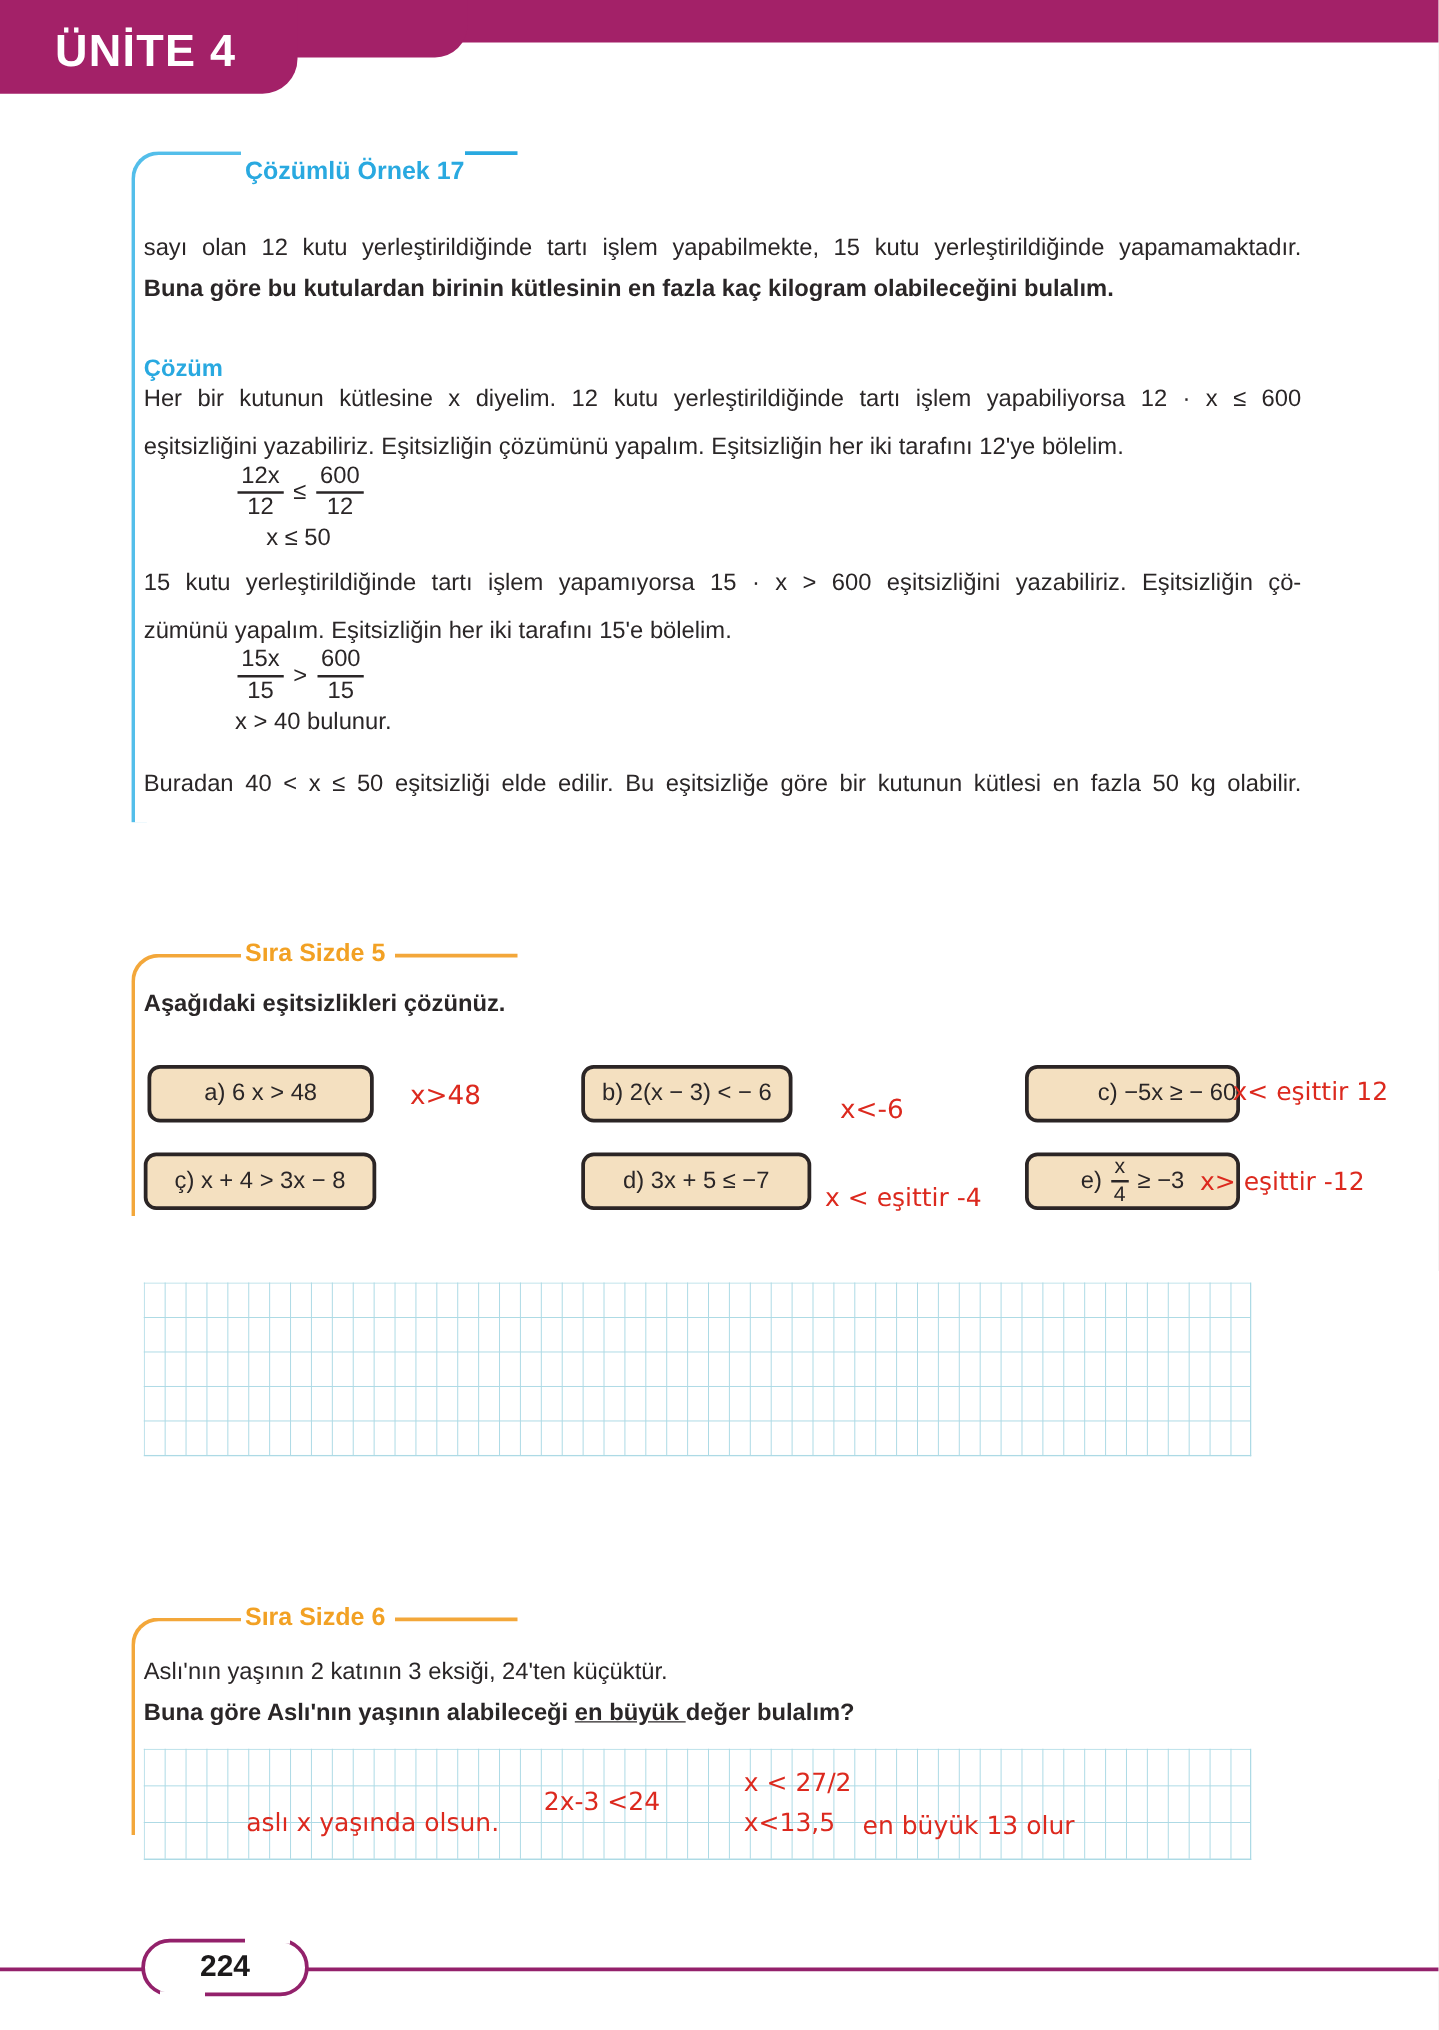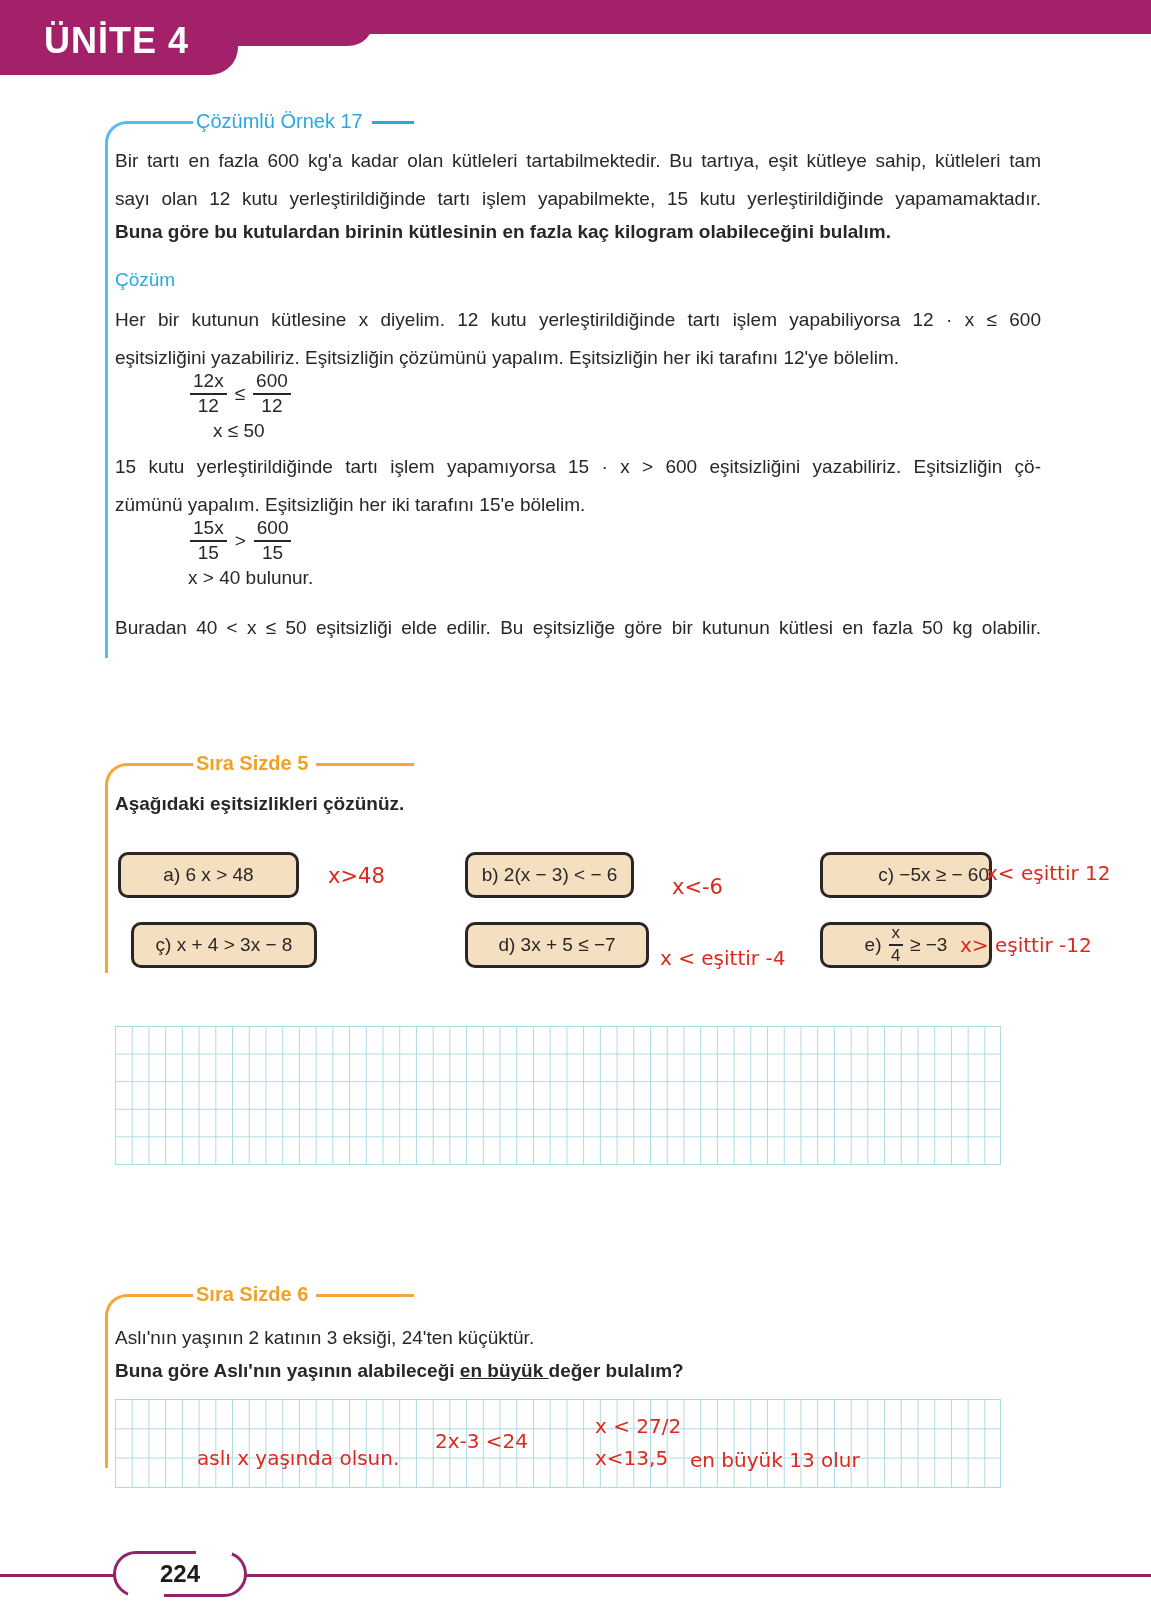--- a/index.html
+++ b/index.html
@@ -14,21 +14,21 @@
   .hdr-title{left:44px;top:20px;color:#ffffff;font-size:36px;font-weight:bold;letter-spacing:1px;}
 
   
   .lborder{border-left:3px solid;border-top:3px solid;border-top-left-radius:22px;background:transparent;}
   .lb-blue{left:105px;top:121px;width:85px;height:534px;border-color:#53beea;}
   .lb-or5{left:105px;top:763px;width:85px;height:207px;border-color:#f3a73a;}
   .lb-or6{left:105px;top:1294px;width:85px;height:171px;border-color:#f3a73a;}
   .dash{height:3px;}
   .dash-blue{background:#29a9e0;}
   .dash-or{background:#f3a73a;}
-  .h-blue{color:#29a9e0;font-weight:normal;font-size:20px;}
+  .h-blue{color:#29a9e0;font-weight:bold;font-size:20px;margin-top:16px;}
   .h-orange{color:#f2a124;font-weight:bold;font-size:20px;}
 
   
   .t{font-size:19px;white-space:nowrap;}
   .just{width:926px;white-space:normal;text-align:justify;text-align-last:justify;}
   .b{font-weight:bold;}
   .u{text-decoration:underline;}
 
   
   .mathline{display:flex;align-items:center;gap:8px;font-size:19px;}
@@ -65,21 +65,20 @@
 
   <div class="abs hdr-bar"></div>
   <div class="abs hdr-step"></div>
   <div class="abs hdr-tab"></div>
   <div class="abs hdr-title">ÜNİTE 4</div>
 
   <div class="abs lborder lb-blue"></div>
   <div class="abs h-blue" style="left:196px;top:110px;">Çözümlü Örnek 17</div>
   <div class="abs dash dash-blue" style="left:372px;top:121px;width:42px;"></div>
 
-  <div class="abs t just" style="left:115px;top:150px;">Bir tartı en fazla 600 kg'a kadar olan kütleleri tartabilmektedir. Bu tartıya, eşit kütleye sahip, kütleleri tam</div>
   <div class="abs t just" style="left:115px;top:188px;">sayı olan 12 kutu yerleştirildiğinde tartı işlem yapabilmekte, 15 kutu yerleştirildiğinde yapamamaktadır.</div>
   <div class="abs t b" style="left:115px;top:221px;">Buna göre bu kutulardan birinin kütlesinin en fazla kaç kilogram olabileceğini bulalım.</div>
 
   <div class="abs h-blue" style="left:115px;top:269px;font-size:19px;">Çözüm</div>
 
   <div class="abs t just" style="left:115px;top:309px;">Her bir kutunun kütlesine x diyelim. 12 kutu yerleştirildiğinde tartı işlem yapabiliyorsa 12 · x ≤ 600</div>
   <div class="abs t" style="left:115px;top:347px;">eşitsizliğini yazabiliriz. Eşitsizliğin çözümünü yapalım. Eşitsizliğin her iki tarafını 12'ye bölelim.</div>
 
   <div class="abs mathline" style="left:190px;top:371px;">
     <span class="frac">
@@ -125,21 +124,21 @@
   <div class="abs exbox" style="left:465px;top:852px;width:169px;">
     <span>b) 2(x − 3) &lt; − 6</span>
   </div>
   <div class="abs red" style="left:672px;top:875px;font-size:21px;">x&lt;-6</div>
 
   <div class="abs exbox" style="left:820px;top:852px;width:172px;justify-content:flex-end;">
     <span>c) −5x ≥ − 60</span>
   </div>
   <div class="abs red" style="left:986px;top:861px;">x&lt; eşittir 12</div>
 
-  <div class="abs exbox" style="left:131px;top:922px;width:186px;">
+  <div class="abs exbox" style="left:115px;top:922px;width:186px;">
     <span>ç) x + 4 &gt; 3x − 8</span>
   </div>
 
   <div class="abs exbox" style="left:465px;top:922px;width:184px;">
     <span>d) 3x + 5 ≤ −7</span>
   </div>
   <div class="abs red" style="left:660px;top:946px;">x &lt; eşittir -4</div>
 
   <div class="abs exbox" style="left:820px;top:922px;width:172px;">
     <span>e)</span>

